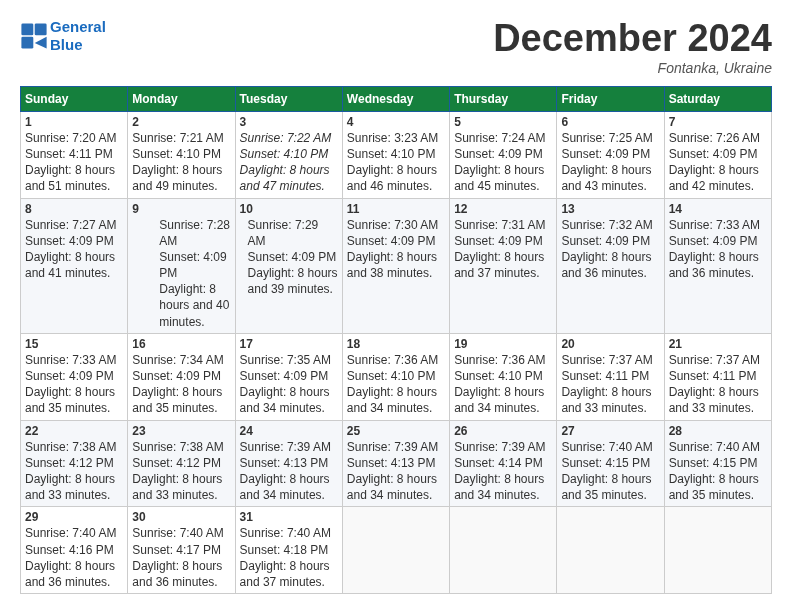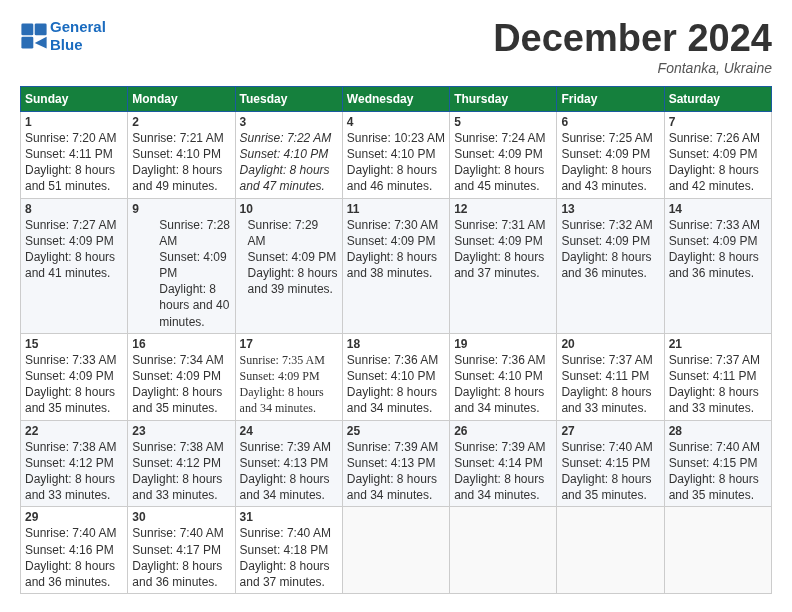--- a/index.html
+++ b/index.html
@@ -135,21 +135,21 @@
 Daylight: 8 hours and 49 minutes.</div>
           </td>
           <td>
             <span class="day-num">3</span>
             <div class="cell-text" style="white-space: pre-line; font-style: italic;">Sunrise: 7:22 AM
 Sunset: 4:10 PM
 Daylight: 8 hours and 47 minutes.</div>
           </td>
           <td>
             <span class="day-num">4</span>
-            <div class="cell-text" style="white-space: pre-line;">Sunrise: 10:23 AM
+            <div class="cell-text" style="white-space: pre-line;">Sunrise: 3:23 AM
 Sunset: 4:10 PM
 Daylight: 8 hours and 46 minutes.</div>
           </td>
           <td>
             <span class="day-num">5</span>
             <div class="cell-text" style="white-space: pre-line;">Sunrise: 7:24 AM
 Sunset: 4:09 PM
 Daylight: 8 hours and 45 minutes.</div>
           </td>
           <td>
@@ -217,21 +217,21 @@
 Daylight: 8 hours and 35 minutes.</div>
           </td>
           <td>
             <span class="day-num">16</span>
             <div class="cell-text" style="white-space: pre-line;">Sunrise: 7:34 AM
 Sunset: 4:09 PM
 Daylight: 8 hours and 35 minutes.</div>
           </td>
           <td>
             <span class="day-num">17</span>
-            <div class="cell-text" style="white-space: pre-line; font-family: Liberation Serif, serif;">Sunrise: 7:35 AM
+            <div class="cell-text" style="white-space: pre-line;">Sunrise: 7:35 AM
 Sunset: 4:09 PM
 Daylight: 8 hours and 34 minutes.</div>
           </td>
           <td>
             <span class="day-num">18</span>
             <div class="cell-text" style="white-space: pre-line;">Sunrise: 7:36 AM
 Sunset: 4:10 PM
 Daylight: 8 hours and 34 minutes.</div>
           </td>
           <td>

